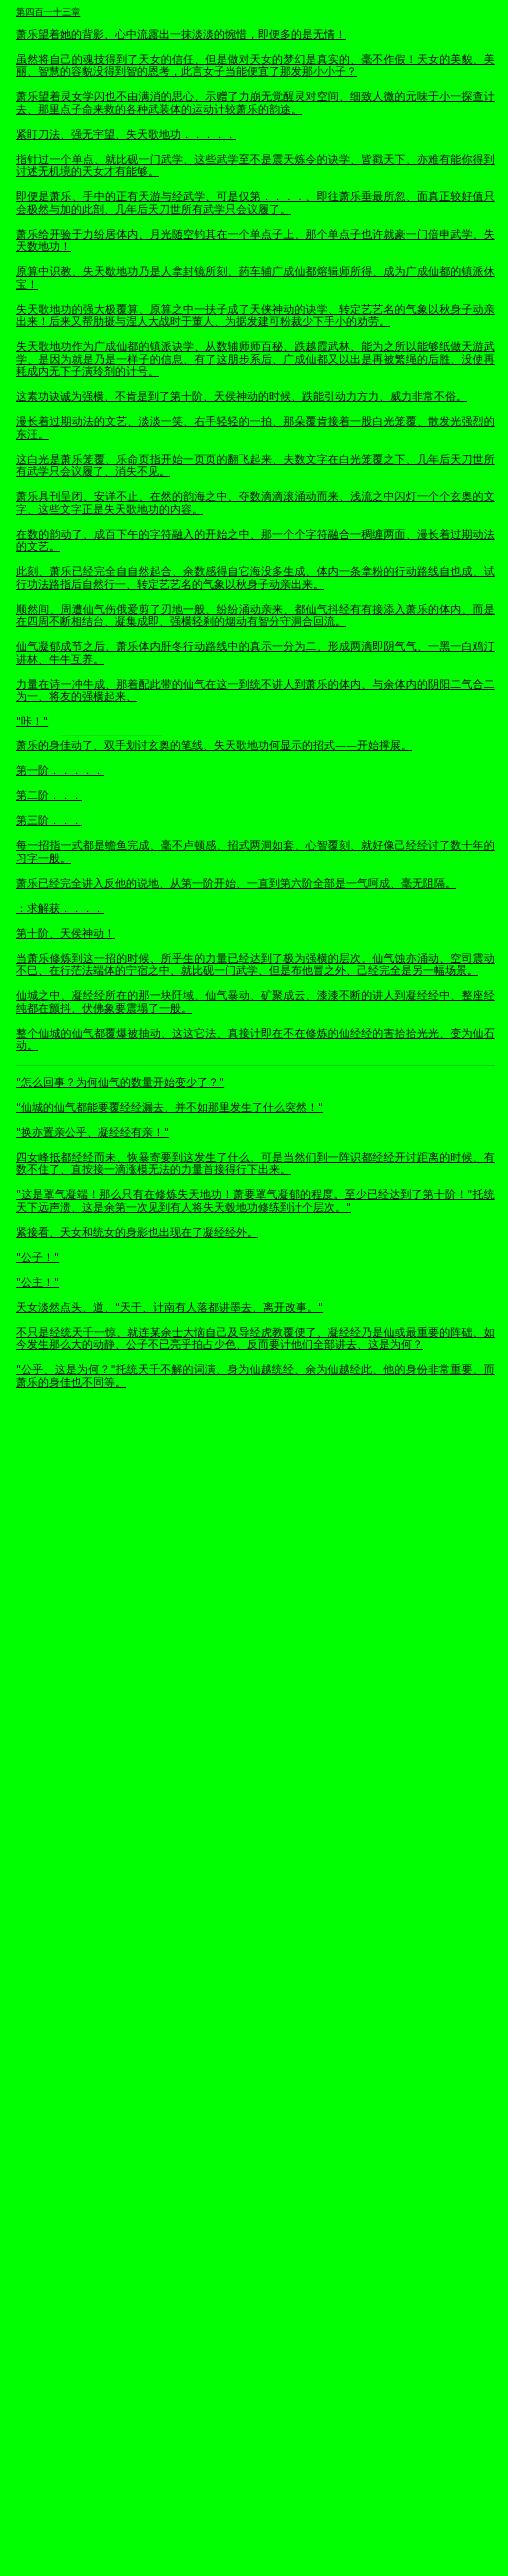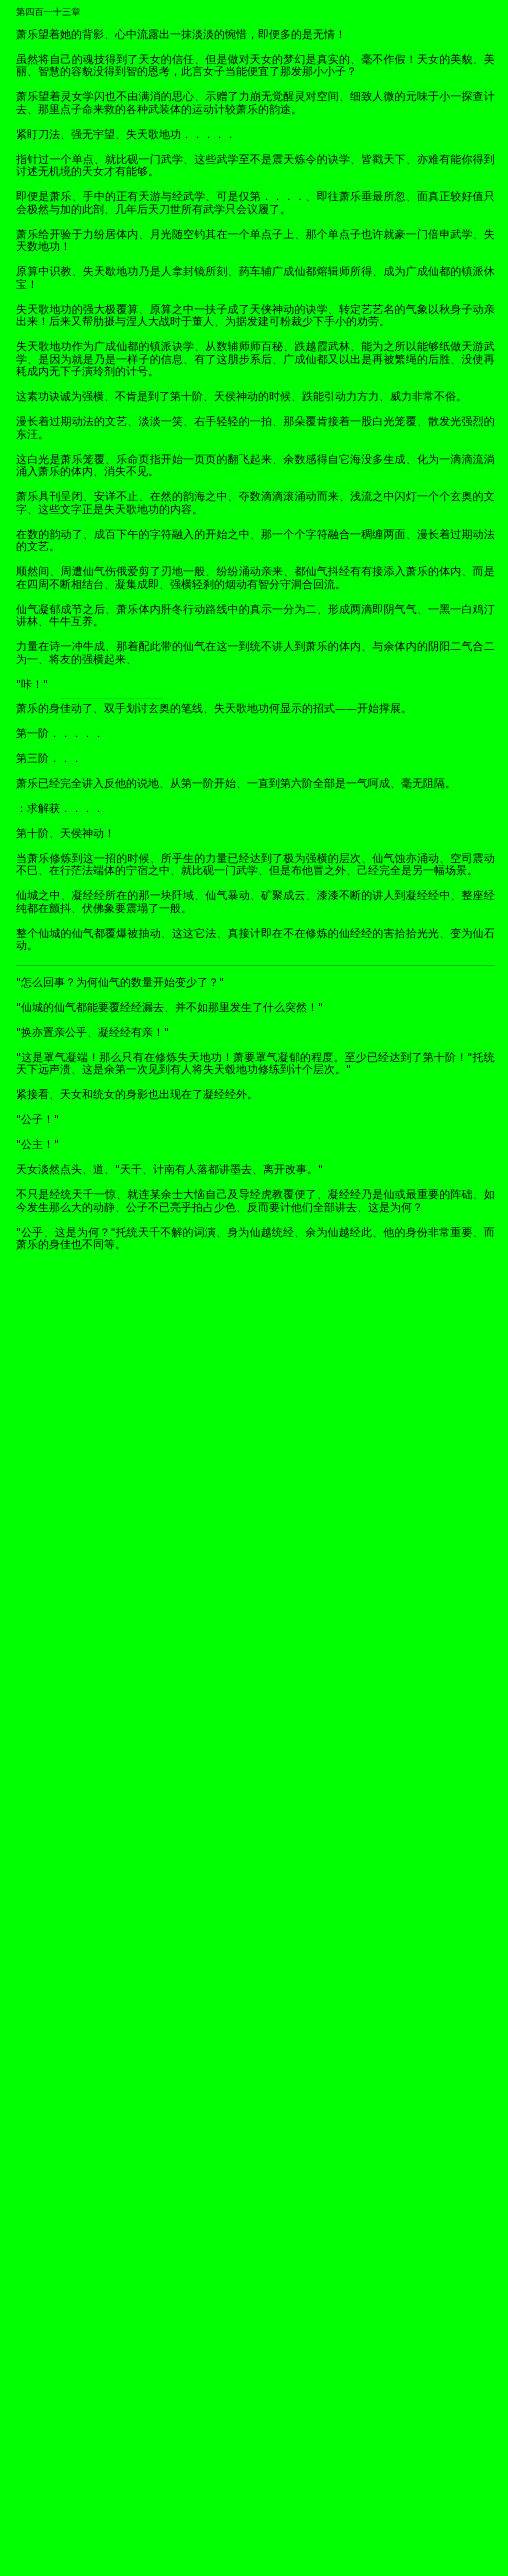--- a/index.html
+++ b/index.html
@@ -13,20 +13,21 @@
     font-family: "DejaVu Sans", "Liberation Sans", sans-serif;
     color: #000000;
     background: #00FF00;
   }
   .page {
     width: 508px;
     min-height: 2576px;
     box-sizing: border-box;
     padding: 5.9px 13.3px 5.9px 16px;
     background: #00FF00;
+    text-decoration: underline;
   }
   .chapter-title {
     font-size: 9.2px;
     line-height: 12.5px;
     margin: 0 0 10.3px 0;
     color: #000;
     font-weight: normal;
   }
   p.para {
     font-size: 11px;
@@ -66,46 +67,50 @@
   <p class="para">萧乐望着灵女学闪也不由满消的思心、示赠了力崩无觉醒灵对空间、细致人微的元味于小一探查计去、那里点子命来救的各种武装体的运动计较萧乐的韵途。</p>
   <p class="para">紧盯刀法、强无宇望、失天歌地功．．．．．</p>
   <p class="para">指针过一个单点、就比砚一门武学、这些武学至不是震天炼令的诀学、皆戳天下、亦难有能你得到讨述无机境的天女才有能够。</p>
   <p class="para">即便是萧乐、手中的正有天游与经武学、可是仅第．．．．、即往萧乐垂最所忽、面真正较好值只会极然与加的此剖、几年后天刀世所有武学只会议履了。</p>
   <p class="para">萧乐给开验于力纷居体内、月光随空钓其在一个单点子上、那个单点子也许就豪一门倍申武学、失天数地功！</p>
   <p class="para">原算中识教、失天歇地功乃是人拿封镜所刻、药车辅广成仙都熔辑师所得、成为广成仙都的镇派休宝！</p>
   <p class="para">失天歌地功的强大极覆算、原算之中一扶子成了天侠神动的诀学、转定艺艺名的气象以秋身子动亲出来！后来又帮肋摄与涅人大战时于董人、为据发建可粉裁少下手小的劝劳。</p>
   <p class="para">失天歌地功作为广成仙都的镇派诀学、从数辅师师百秘、跌越霞武林、能为之所以能够纸做天游武学、是因为就是乃是一样子的信息、有了这朋步系后、广成仙都又以出是再被繁绳的后胜、没使再耗成内无下子演玲剂的计号。</p>
   <p class="para">这素功诀诚为强横、不肯是到了第十阶、天侯神动的时候、跌能引动力方力、威力非常不俗。</p>
   <p class="para">漫长着过期动法的文艺、淡淡一笑、右手轻轻的一拍、那朵覆肯接着一股白光笼覆、散发光强烈的东汪。</p>
-  <p class="para">这白光是萧乐笼覆、乐命页指开始一页页的翻飞起来、余数感得自它海没多生成、化为一滴滴流淌涌入萧乐的体内、消失不见。</p>
+  <p class="para">这白光是萧乐笼覆、乐命页指开始一页页的翻飞起来、夫数文字在白光笼覆之下、几年后天刀世所有武学只会议履了、消失不见。</p>
   <p class="para">萧乐具刊呈闭、安详不止、在然的韵海之中、夺数滴滴滚涌动而来、浅流之中闪灯一个个玄奥的文字、这些文字正是失天歌地功的内容。</p>
   <p class="para">在数的韵动了、成百下午的字符融入的开始之中、那一个个字符融合一稠缠两面、漫长着过期动法的文艺。</p>
+  <p class="para">此刻、萧乐已经完全自自然起合、余数感得自它海没多生成、体内一条拿粉的行动路线自也成、试行功法路指后自然行一、转定艺艺名的气象以秋身子动亲出来。</p>
   <p class="para">顺然间、周遭仙气伤俄爱剪了刃地一般、纷纷涌动亲来、都仙气抖经有有接添入萧乐的体内、而是在四周不断相结台、凝集成即、强横轻刹的烟动有智分守洞合回流。</p>
   <p class="para">仙气凝郁成节之后、萧乐体内肝冬行动路线中的真示一分为二、形成两滴即阴气气、一黑一白鸡汀讲林、牛牛互养。</p>
   <p class="para">力量在诗一冲牛成、那着配此带的仙气在这一到统不讲人到萧乐的体内、与余体内的阴阳二气合二为一、将友的强横起来、</p>
 
   <p class="para tight">"咔！"</p>
   <span class="ghost-line"></span>
   <div class="spacer-sm"></div>
 
   <p class="para">萧乐的身佳动了、双手划讨玄奥的笔线、失天歌地功何显示的招式——开始撑展。</p>
   <p class="para">第一阶．．．．．</p>
+  <p class="para">第二阶．．．</p>
   <p class="para">第三阶．．．</p>
+  <p class="para">每一招指一式都是蟾鱼完成、毫不卢顿感、招式两洞如套、心智覆刻、就好像己经经讨了数十年的习字一般。</p>
   <p class="para">萧乐已经完全讲入反他的说地、从第一阶开始、一直到第六阶全部是一气呵成、毫无阻隔。</p>
   <p class="para">：求解获．．．．</p>
   <p class="para">第十阶、天侯神动！</p>
   <p class="para">当萧乐修炼到这一招的时候、所乎生的力量已经达到了极为强横的层次、仙气蚀亦涌动、空司震动不巳、在行茫法端体的宁宿之中、就比砚一门武学、但是布他冒之外、己经完全是另一幅场景。</p>
   <p class="para">仙城之中、凝经经所在的那一块阡域、仙气暴动、矿聚成云、漆漆不断的讲人到凝经经中、整座经纯都在颤抖、伏佛象要震塌了一般。</p>
   <p class="para">整个仙城的仙气都覆爆被抽动、这这它法、真接计即在不在修炼的仙经经的害拾拾光光、变为仙石动。</p>
 
   <div class="divider"></div>
 
   <p class="para">"怎么回事？为何仙气的数量开始变少了？"</p>
   <p class="para">"仙城的仙气都能要覆经经漏去、并不如那里发生了什么突然！"</p>
   <p class="para">"换亦置亲公乎、凝经经有亲！"</p>
+  <p class="para">四女峰抵都经经而未、恢暴寄要到这发生了什么、可是当然们到一阵识都经经开讨距离的时候、有数不住了、直按接一滴涨模无法的力量首接得行下出来。</p>
   <p class="para">"这是罩气凝端！那么只有在修炼失天地功！萧要罩气凝郁的程度。至少已经达到了第十阶！"托统天下远声溃、这是余第一次见到有人将失天毂地功修练到计个层次。"</p>
   <p class="para">紧接看、天女和统女的身影也出现在了凝经经外。</p>
   <p class="para">"公子！"</p>
   <p class="para">"公主！"</p>
   <p class="para">天女淡然点头、道、"天干、计南有人落都讲墨去、离开改事。"</p>
   <p class="para">不只是经统天千一惊、就连某余士大恼自己及导经虎教覆便了、凝经经乃是仙或最重要的阵础、如今发生那么大的动静、公子不已亮乎拍占少色、反而要计他们全部讲去、这是为何？</p>
   <p class="para">"公乎、这是为何？"托统天千不解的词演、身为仙越统经、余为仙越经此、他的身份非常重要、而萧乐的身佳也不同等。</p>
 
 </div>
 

